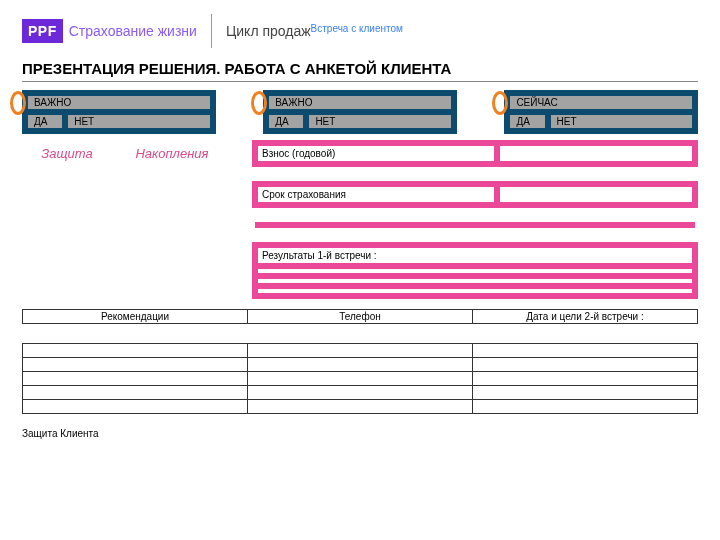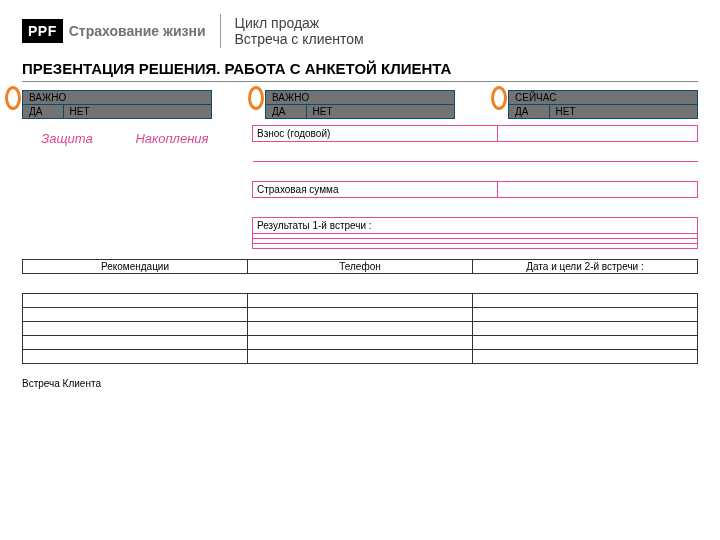--- a/index.html
+++ b/index.html
@@ -7,52 +7,52 @@
     width: 720px;
     height: 540px;
     padding: 14px 22px 18px 22px;
     font-family: Arial, sans-serif;
     background: #fff;
     color: #000;
   }
   .header { display: flex; align-items: center; gap: 8px; }
   .logo-block { display: flex; align-items: center; gap: 6px; }
   .logo-box {
-    background: #000000;
+    background: #6d28d9;
     color: #fff;
     font-weight: bold;
     font-size: 14px;
     padding: 4px 6px;
     letter-spacing: 0.5px;
   }
   .logo-text {
-    color: #737373;
+    color: #8b5cf6;
     font-size: 14px;
-    font-weight: bold;
+    font-weight: normal;
   }
   .vline { width: 1px; height: 34px; background: #999; margin: 0 6px; }
-  .title-block { display: flex; flex-direction: column; }
+  .title-block { display: flex; flex-direction: row; }
   .title1 { font-size: 14px; color: #444; }
-  .title2 { font-size: 14px; color: #404040; }
+  .title2 { font-size: 10px; color: #3b82f6; }
   .section-title {
     font-weight: bold;
     font-size: 15px;
     margin: 12px 0 4px 0;
   }
   .rule { border: none; border-top: 1px solid #888; margin: 0 0 8px 0; }
   .yn-table {
     border-collapse: collapse;
     width: 100%;
     table-layout: fixed;
     font-size: 10px;
   }
   .yn-table td, .yn-table th {
-    border: 1px solid #0c4a6e;
+    border: 6px solid #0c4a6e;
     padding: 1px 6px;
-    background: #737373;
+    background: #a3a3a3;
   }
   .yn-sep { border: none !important; background: transparent !important; }
   .yn-head { background: #fff; font-weight: normal; position: relative; }
   .accent-oval {
     position: absolute;
     left: -18px;
     top: 50%;
     transform: translateY(-50%);
     width: 16px;
     height: 24px;
@@ -87,21 +87,21 @@
     color: #d94b8b;
   }
   .side-table {
     border-collapse: collapse;
     flex: 1;
     margin-left: 20px;
     font-size: 10px;
     table-layout: fixed;
   }
   .side-table td {
-    border: 1px solid #ec4899;
+    border: 6px solid #ec4899;
     padding: 2px 4px;
     background: #fff;
   }
   .side-table td.noborder {
     border-left: none;
     border-right: none;
     border-top: none;
     background: transparent;
     height: 20px;
   }
@@ -189,25 +189,25 @@
   <table class="side-table">
     <tbody>
         <tr>
           <td class="lbl">Взнос (годовой)</td>
           <td></td>
         </tr>
     <tr>
           <td colspan="2" class="noborder"></td>
         </tr>
     <tr>
+          <td class="lbl">Срок страхования</td>
+          <td></td>
+        </tr>
+    <tr>
           <td colspan="2" class="noborder"></td>
-        </tr>
-    <tr>
-          <td class="lbl">Страховая сумма</td>
-          <td></td>
         </tr>
     <tr>
           <td colspan="2" class="noborder"></td>
         </tr>
     <tr>
           <td colspan="2">Результаты 1-й встречи :</td>
         </tr>
     <tr>
           <td colspan="2"></td>
         </tr>
@@ -254,13 +254,13 @@
         <td></td>
       </tr>
   <tr>
         <td></td>
         <td></td>
         <td></td>
       </tr>
 </tbody>
   </table>
 
-<div class="sign">Встреча Клиента</div>
+<div class="sign">Защита Клиента</div>
 
 </body></html>

